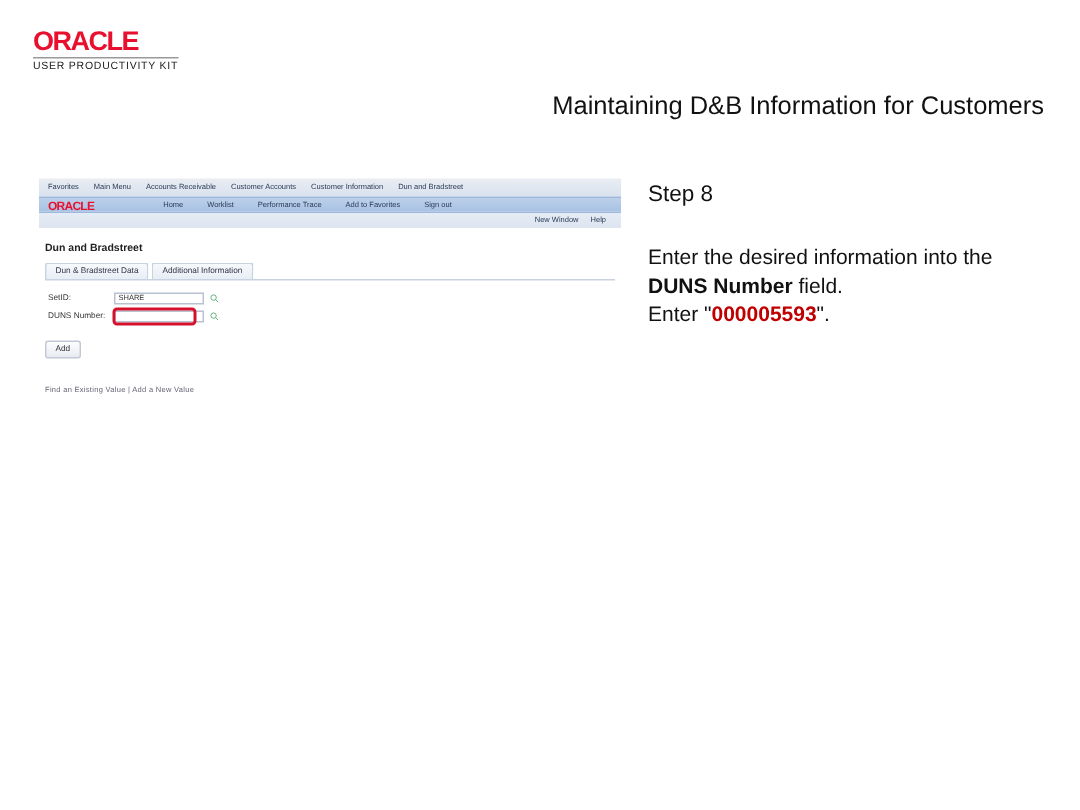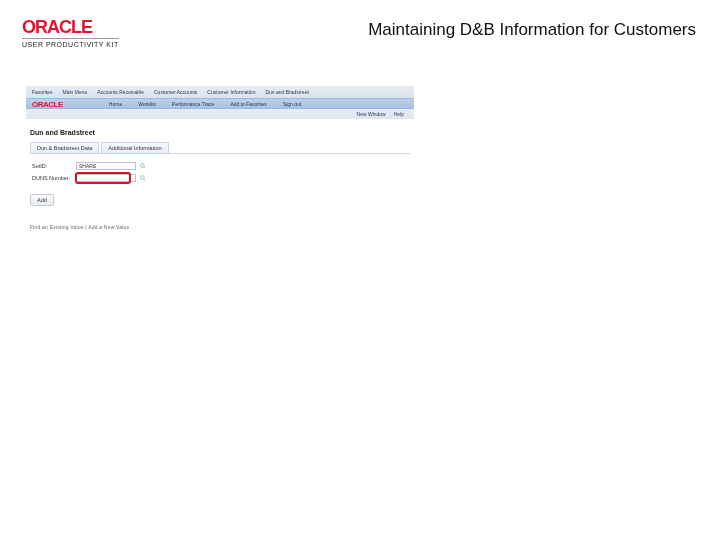--- a/index.html
+++ b/index.html
@@ -35,20 +35,21 @@
     color: #222;
     border-top: 1px solid #999;
     padding-top: 2px;
     margin-top: 2px;
   }
   .title {
     margin-left: auto;
     font-size: 17px;
     color: #111;
     padding-top: 2px;
+    margin-top: 41px;
   }
   .content {
     display: flex;
     padding: 30px 24px 0 26px;
     gap: 18px;
   }
   .screenshot {
     width: 388px;
     height: 200px;
     position: relative;
@@ -248,14 +249,23 @@
           </svg>
         <div class="highlight-box" style="left:43px; top:-2px; width:56px;"></div>
       </div>
     </div>
 
     <div class="mini-btn">Add</div>
 
     <div class="mini-footer">Find an Existing Value | Add a New Value</div>
   </div>
 
+  <div class="instructions">
+    <div class="step">Step 8</div>
+    <div class="instr-line">
+      <span>Enter the desired information into the </span><span class="bold">DUNS Number</span><span> field.</span>
+    </div>
+    <div class="instr-line">
+      <span>Enter "</span><span class="red">000005593</span><span>".</span>
+    </div>
+  </div>
 
 </div>
 
 </body></html>

